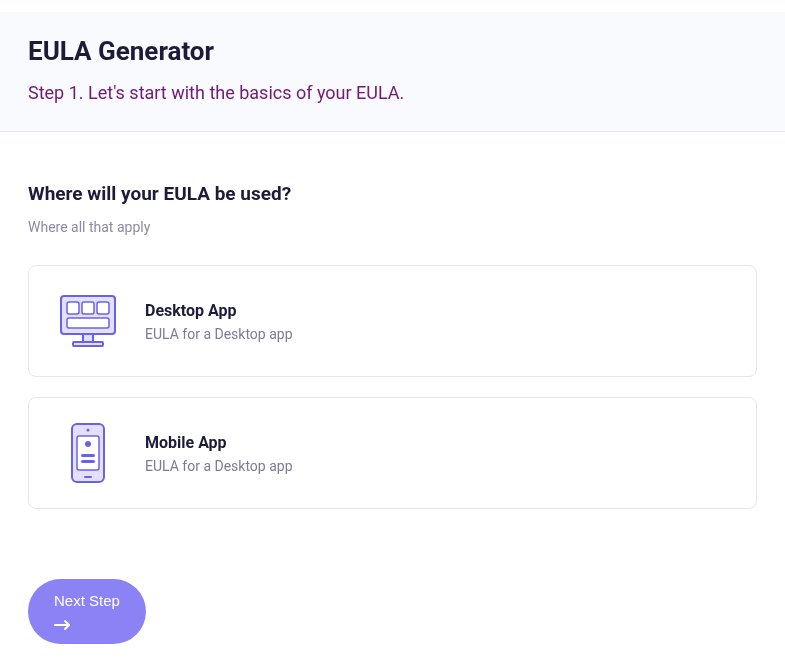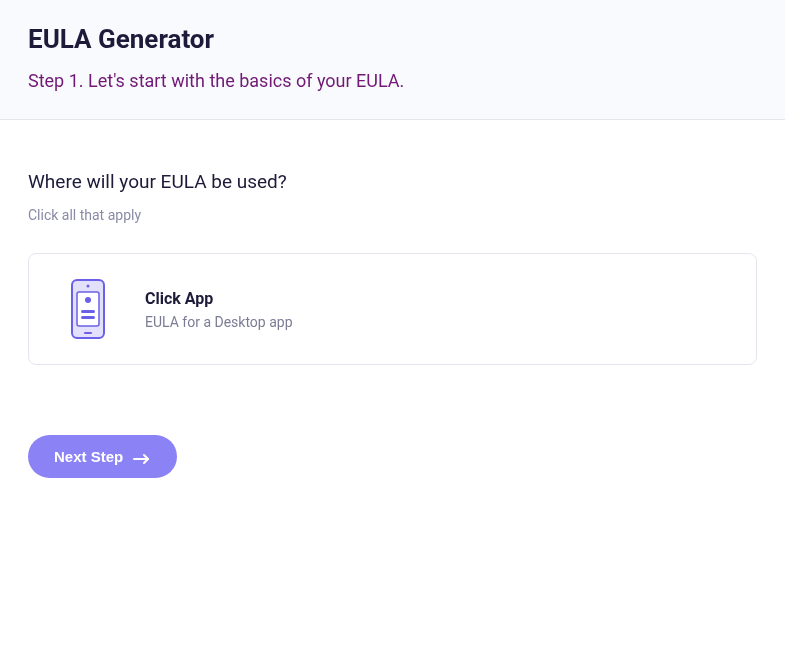--- a/index.html
+++ b/index.html
@@ -9,38 +9,39 @@
     }
     body {
       font-family: -apple-system, BlinkMacSystemFont, "Segoe UI", Roboto, Helvetica, Arial, sans-serif;
       background: #ffffff;
       width: 785px;
     }
     .header {
       background: #f9fafe;
       padding: 24px 28px 28px 28px;
       border-bottom: 1px solid #e5e6ed;
+      margin-top: 12px;
     }
     .page-title {
       font-size: 26px;
       font-weight: 700;
       color: #1d1b39;
       margin-bottom: 16px;
     }
     .step-text {
       font-size: 18px;
       color: #701a75;
       font-weight: 400;
     }
     .main {
       padding: 50px 28px 30px 28px;
     }
     .question {
       font-size: 19px;
-      font-weight: 400;
+      font-weight: 700;
       color: #1d1b39;
       margin-bottom: 14px;
     }
     .hint {
       font-size: 14px;
       color: #8a8ba6;
       margin-bottom: 30px;
     }
     .option-card {
       border: 1px solid #e5e6ed;
@@ -75,57 +76,75 @@
       color: #7b7c96;
     }
     .next-btn {
       margin-top: 50px;
       background: #8b82f6;
       color: #ffffff;
       border: none;
       border-radius: 999px;
       padding: 13px 26px;
       font-size: 15px;
-      font-weight: 700;
+      font-weight: 400;
       cursor: pointer;
       display: inline-flex;
-      align-items: flex-end;
+      align-items: flex-start;
       gap: 10px;
+      flex-direction: column;
     }
     .arrow-icon {
       display: inline-flex;
     }
   </style>
 </head>
 <body>
 
 <div class="header">
   <h1 class="page-title">EULA Generator</h1>
   <div class="step-text">Step 1. Let's start with the basics of your EULA.</div>
 </div>
 
 <div class="main">
   <div class="question">Where will your EULA be used?</div>
-  <div class="hint">Click all that apply</div>
+  <div class="hint">Where all that apply</div>
 
+  <div class="option-card">
+    <span class="option-icon">
+      <svg width="62" height="62" viewBox="0 0 62 62">
+        <rect x="4" y="6" width="54" height="38" rx="3" fill="#e2e0fa" stroke="#6b61e8" stroke-width="2"></rect>
+        <rect x="10" y="12" width="12" height="12" rx="2" fill="#ffffff" stroke="#6b61e8" stroke-width="1.5"></rect>
+        <rect x="25" y="12" width="12" height="12" rx="2" fill="#ffffff" stroke="#6b61e8" stroke-width="1.5"></rect>
+        <rect x="40" y="12" width="12" height="12" rx="2" fill="#ffffff" stroke="#6b61e8" stroke-width="1.5"></rect>
+        <rect x="10" y="28" width="42" height="10" rx="2" fill="#ffffff" stroke="#6b61e8" stroke-width="1.5"></rect>
+        <rect x="26" y="44" width="10" height="8" fill="#e2e0fa" stroke="#6b61e8" stroke-width="2"></rect>
+        <rect x="16" y="52" width="30" height="4" rx="1" fill="#e2e0fa" stroke="#6b61e8" stroke-width="2"></rect>
+      </svg>
+    </span>
+    <div class="option-text">
+      <span class="option-title">Desktop App</span>
+      <span class="option-desc">EULA for a Desktop app</span>
+    </div>
+  </div>
 
   <div class="option-card">
     <span class="option-icon">
       <svg width="48" height="62" viewBox="0 0 48 62">
         <rect x="8" y="2" width="32" height="58" rx="5" fill="#e2e0fa" stroke="#6b61e8" stroke-width="2"></rect>
         <rect x="13" y="14" width="22" height="34" rx="2" fill="#ffffff" stroke="#6b61e8" stroke-width="1.5"></rect>
         <circle cx="24" cy="22" r="3" fill="#6b61e8"></circle>
         <rect x="17" y="32" width="14" height="3" rx="1.5" fill="#6b61e8"></rect>
         <rect x="17" y="38" width="14" height="3" rx="1.5" fill="#6b61e8"></rect>
         <circle cx="24" cy="8" r="1.5" fill="#6b61e8"></circle>
         <rect x="20" y="54" width="8" height="2" rx="1" fill="#6b61e8"></rect>
       </svg>
     </span>
     <div class="option-text">
-      <span class="option-title">Click App</span>
+      <span class="option-title">Mobile App</span>
       <span class="option-desc">EULA for a Desktop app</span>
     </div>
   </div>
 
   <button class="next-btn">
     <span>Next Step</span>
     <span class="arrow-icon">
       <svg width="18" height="12" viewBox="0 0 18 12">
         <line x1="1" y1="6" x2="15" y2="6" stroke="#ffffff" stroke-width="2" stroke-linecap="round"></line>
         <polyline points="11,2 15,6 11,10" fill="none" stroke="#ffffff" stroke-width="2" stroke-linecap="round" stroke-linejoin="round"></polyline>

